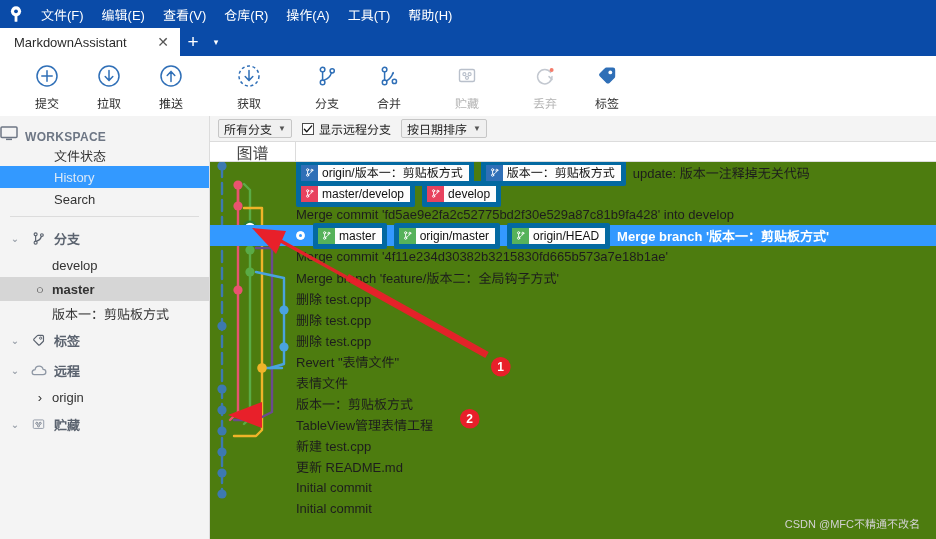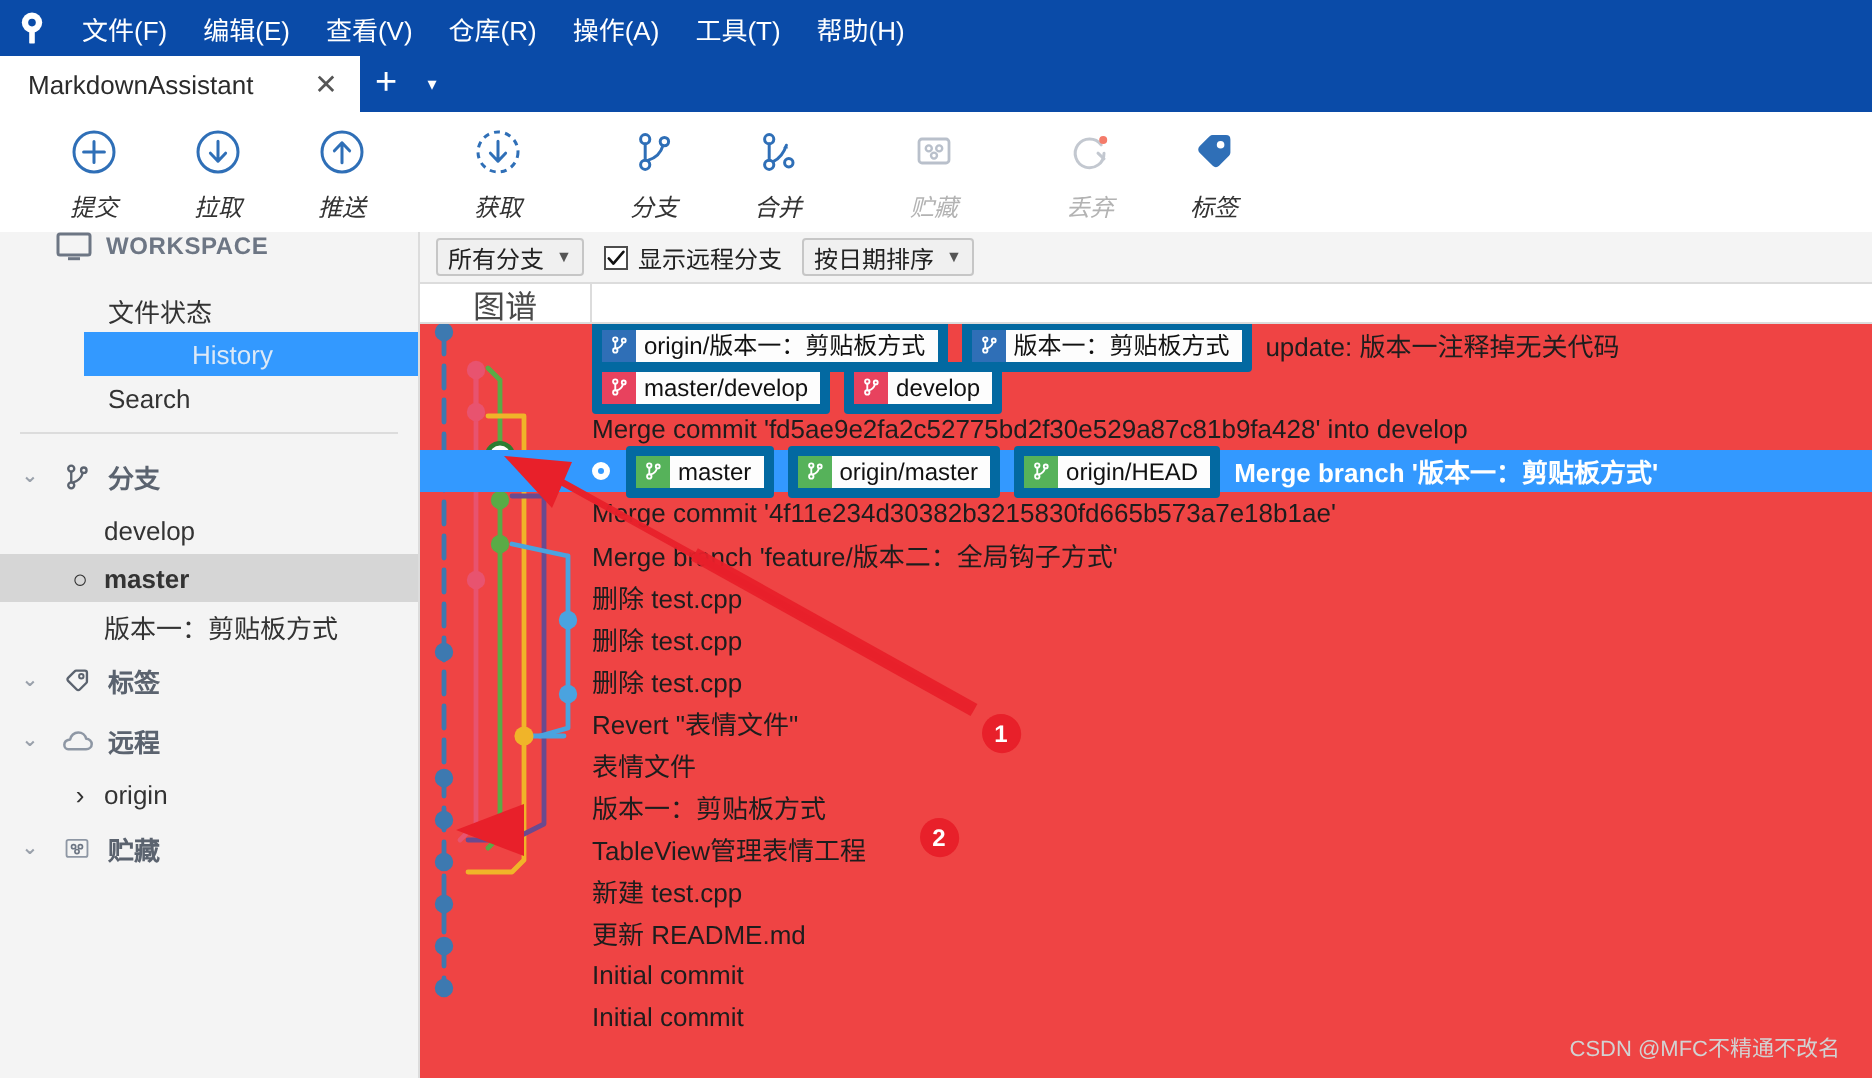--- a/index.html
+++ b/index.html
@@ -51,62 +51,61 @@
   
   .toolbar{
     position:absolute;left:0;top:56px;width:936px;height:60px;
     background:#ffffff;border-bottom:1px solid #e3e3e3;
     display:flex;align-items:center;
   }
   .tbtn{
     width:62px;height:58px;display:flex;flex-direction:column;
     align-items:center;justify-content:center;cursor:pointer;
     gap:3px;
-    font-style:italic;
   }
   .tbtn .ticon{height:30px;display:flex;align-items:center;justify-content:center;}
   .tbtn .tlabel{font-size:12px;color:#333;white-space:nowrap;}
   .tbtn.disabled .tlabel{color:#b3b3b3;}
   .tbsp{width:16px;}
 
   
   .sidebar{
     position:absolute;left:0;top:116px;width:210px;height:423px;
     background:#f4f4f4;border-right:1px solid #dcdcdc;box-sizing:border-box;
     overflow:hidden;
   }
   .sb-head{
-    display:flex;align-items:flex-start;height:28px;padding-left:28px;gap:7px;
+    display:flex;align-items:flex-end;height:28px;gap:7px;
   }
   .sb-head .sbtext{font-size:12px;font-weight:bold;color:#6d7684;letter-spacing:.3px;}
   .sb-row{
     height:22px;display:flex;align-items:center;padding-left:54px;
     font-size:13px;color:#333;cursor:pointer;box-sizing:border-box;
   }
-  .sb-row.selected{background:#3399ff;color:#dce9f7;margin-left:42px;}
+  .sb-row.selected{background:#3399ff;color:#dce9f7;}
   .sb-div{height:1px;background:#dcdcdc;margin:6px 10px 6px 10px;}
   .sb-group{
     height:30px;display:flex;align-items:center;gap:6px;padding-left:8px;
     font-size:13px;font-weight:bold;color:#5b6personal;cursor:pointer;
   }
   .sb-group{color:#5b636f;}
   .sb-group .chev{width:14px;text-align:center;color:#9aa1ab;font-size:10px;}
   .sb-group .gicon{width:20px;display:flex;align-items:center;justify-content:center;}
   .sb-sub{
     height:24px;display:flex;align-items:center;gap:6px;padding-left:34px;
     font-size:13px;color:#333;cursor:pointer;box-sizing:border-box;
   }
   .sb-sub.bold{font-weight:bold;}
   .sb-sub .bullet{width:12px;display:flex;align-items:center;justify-content:center;}
   .sb-sub.active{background:#d6d6d6;}
 
   
   .main{
     position:absolute;left:210px;top:116px;width:726px;height:423px;
-    background:#ef4444;box-sizing:border-box;overflow:hidden;
+    background:#4d7c0f;box-sizing:border-box;overflow:hidden;
   }
   .filterbar{
     height:26px;display:flex;align-items:center;gap:10px;padding:0 8px;
     background:#f4f4f4;border-bottom:1px solid #dcdcdc;box-sizing:border-box;
   }
   .combo{
     height:19px;border:1px solid #c6c6c6;background:#f0f0f0;border-radius:2px;
     display:flex;align-items:center;padding:0 5px;gap:6px;font-size:12px;
     color:#222;cursor:pointer;box-sizing:border-box;
   }

